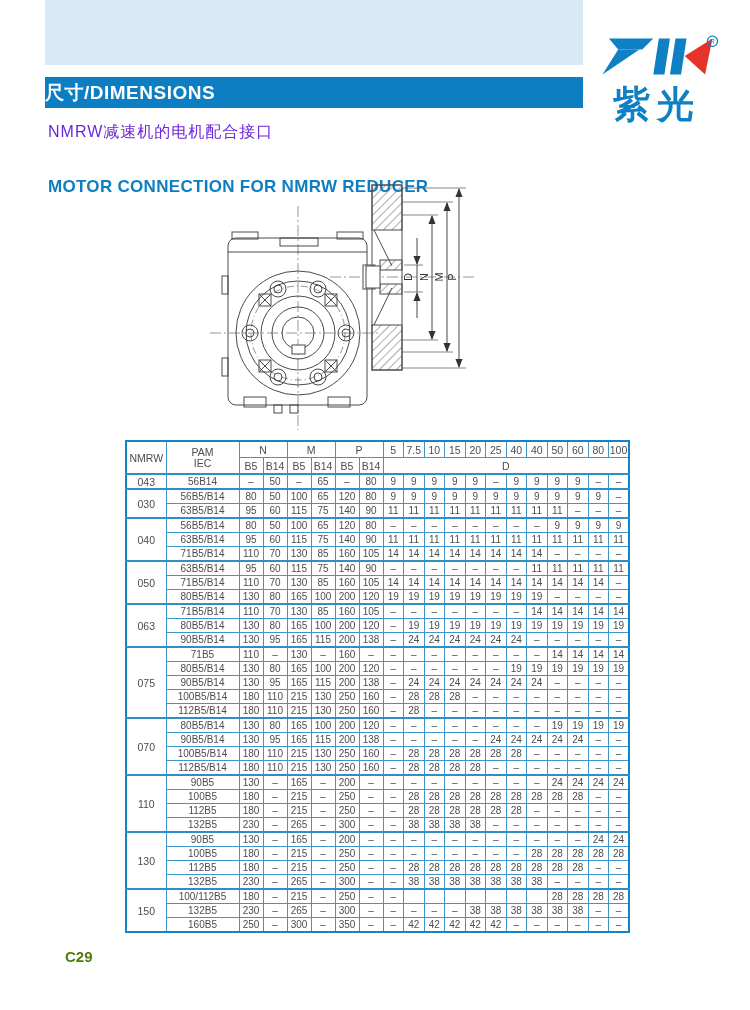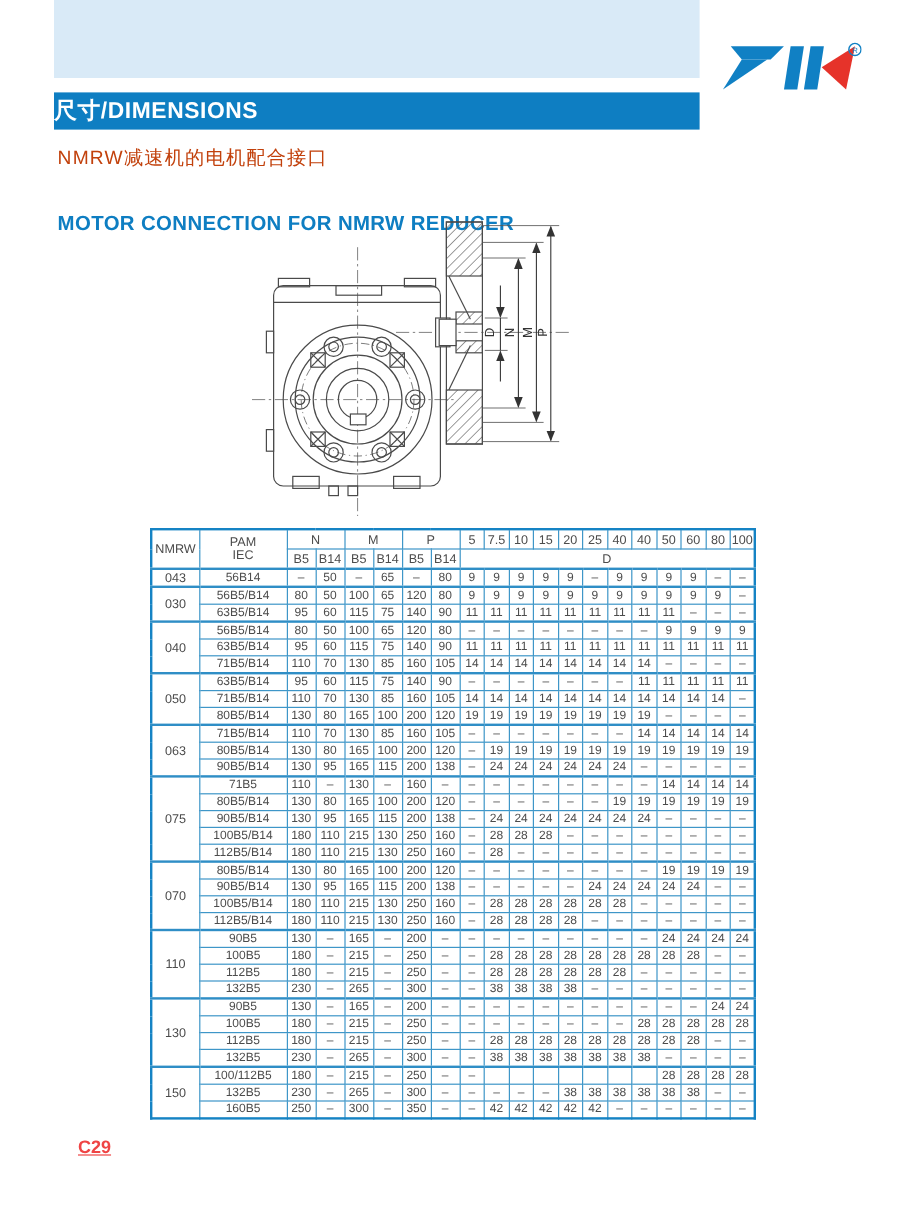--- a/index.html
+++ b/index.html
@@ -2,33 +2,33 @@
 <html><head>
 <meta charset="utf-8">
 <style>
   html,body{margin:0;padding:0;background:#ffffff;}
   body{width:750px;height:1010px;position:relative;font-family:"Liberation Sans","DejaVu Sans",sans-serif;overflow:hidden;}
   .topbox{position:absolute;left:45px;top:0;width:538px;height:65px;background:#d9eaf7;}
   .bluebar{position:absolute;left:45px;top:77px;width:538px;height:31px;background:#0e7ec2;color:#fff;
            font-size:19px;font-weight:bold;line-height:31px;box-sizing:border-box;letter-spacing:.5px;}
   .logo{position:absolute;left:592px;top:33px;width:130px;text-align:center;}
   .logo-cn{color:#1080c4;font-weight:bold;font-size:37px;letter-spacing:7px;margin-top:2px;line-height:1.1;}
-  .sub-cn{position:absolute;left:48px;top:122px;font-size:16px;color:#c2410c;letter-spacing:1px;}
+  .sub-cn{position:absolute;left:48px;top:122px;font-size:16px;color:#6d28d9;letter-spacing:1px;}
   .sub-en{position:absolute;left:48px;top:145px;font-size:17px;font-weight:bold;color:#0e7ec2;letter-spacing:.3px;margin-top:32px;}
   .diagram{position:absolute;left:180px;top:178px;width:300px;height:260px;}
   .diagram text{font-family:"Liberation Sans",sans-serif;font-size:11px;fill:#333;}
   .tablewrap{position:absolute;left:125px;top:440px;}
   table{border-collapse:collapse;table-layout:fixed;width:503px;border:2px solid #1583c4;padding-left:20px;}
   th,td{border:1px solid #3e96c8;text-align:center;vertical-align:middle;padding:0;
         font-size:10px;color:#4c4c4c;height:13px;line-height:12px;overflow:hidden;white-space:nowrap;}
   th{font-weight:normal;font-size:10.5px;height:15px;}
   .pre{white-space:pre-line;line-height:11px;}
   tr.gs td{border-top:2px solid #2f8ec6;}
   td.g{font-size:10.5px;}
-  .footer{position:absolute;left:65px;top:948px;font-size:15px;font-weight:bold;color:#ef4444;text-decoration:underline;}
+  .footer{position:absolute;left:65px;top:948px;font-size:15px;font-weight:bold;color:#4d7c0f;}
 </style>
 </head>
 <body>
 
 <div class="topbox"></div>
 
 <div class="bluebar">
   <span>尺寸/DIMENSIONS</span>
 </div>
 
@@ -37,20 +37,21 @@
     <g fill="#1080c4">
       <polygon points="14,5 62,5 50,17 24,17"></polygon>
       <polygon points="24,17 47,17 7,44"></polygon>
       <polygon points="68,5 80,5 74,44 62,44"></polygon>
       <polygon points="86,5 98,5 92,44 80,44"></polygon>
     </g>
     <polygon points="126,5 118,44 96,24" fill="#e6332a"></polygon>
     <circle cx="126" cy="8" r="5.5" fill="none" stroke="#1080c4" stroke-width="1.3"></circle>
     <text x="126" y="11" text-anchor="middle" font-size="7" fill="#1080c4">R</text>
   </svg>
+  <div class="logo-cn">紫光</div>
 </div>
 
 <div class="sub-cn">NMRW减速机的电机配合接口</div>
 <div class="sub-en">MOTOR CONNECTION FOR NMRW REDUCER</div>
 
 <svg class="diagram" viewBox="0 0 300 260">
   <defs>
     <pattern id="hatch" width="6" height="6" patternUnits="userSpaceOnUse" patternTransform="rotate(45)">
       <line x1="0" y1="0" x2="0" y2="6" stroke="#5a5a5a" stroke-width="1"></line>
     </pattern>

